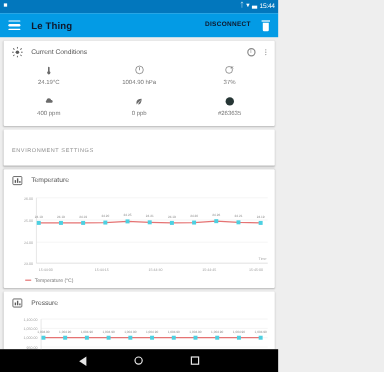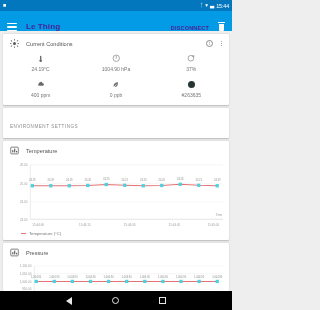--- a/index.html
+++ b/index.html
@@ -18,22 +18,22 @@
     font-size: 5px; flex: 0 0 auto;
   }
   .sb-left { display:flex; align-items:center; gap:2px; }
   .sb-spacer { flex: 1 1 auto; }
   .sb-right { display:flex; align-items:center; gap:2px; }
   .sb-clock { font-size: 5.5px; letter-spacing: -0.2px; }
   .sb-ico { display:inline-block; line-height:1; font-size:5.5px; }
 
   
   .appbar {
-    height: 20px; background: #039be5; color:#4c1d95;
-    display:flex; align-items:flex-end; padding: 0 7px; gap: 9px;
+    height: 20px; background: #039be5; color:#0f172a;
+    display:flex; align-items:center; padding: 0 7px; gap: 9px;
     flex: 0 0 auto;
   }
   .hamburger { width:10px; height:8px; display:flex; flex-direction:column; justify-content:space-between; cursor:pointer; }
   .hamburger i { display:block; height:1.4px; background:#fff; border-radius:1px; }
   .app-title { font-size: 8px; font-weight: bold; letter-spacing: 0.1px; }
   .ab-spacer { flex:1 1 auto; }
   .disconnect { font-size:5.4px; font-weight:bold; letter-spacing:0.25px; }
   .trash { width:7px; height:9px; position:relative; }
   .trash .lid { position:absolute; top:0; left:0; width:7px; height:1.3px; background:#fff; }
   .trash .can { position:absolute; top:2px; left:0.6px; width:5.8px; height:7px; background:#fff; border-radius:0 0 1px 1px; }

